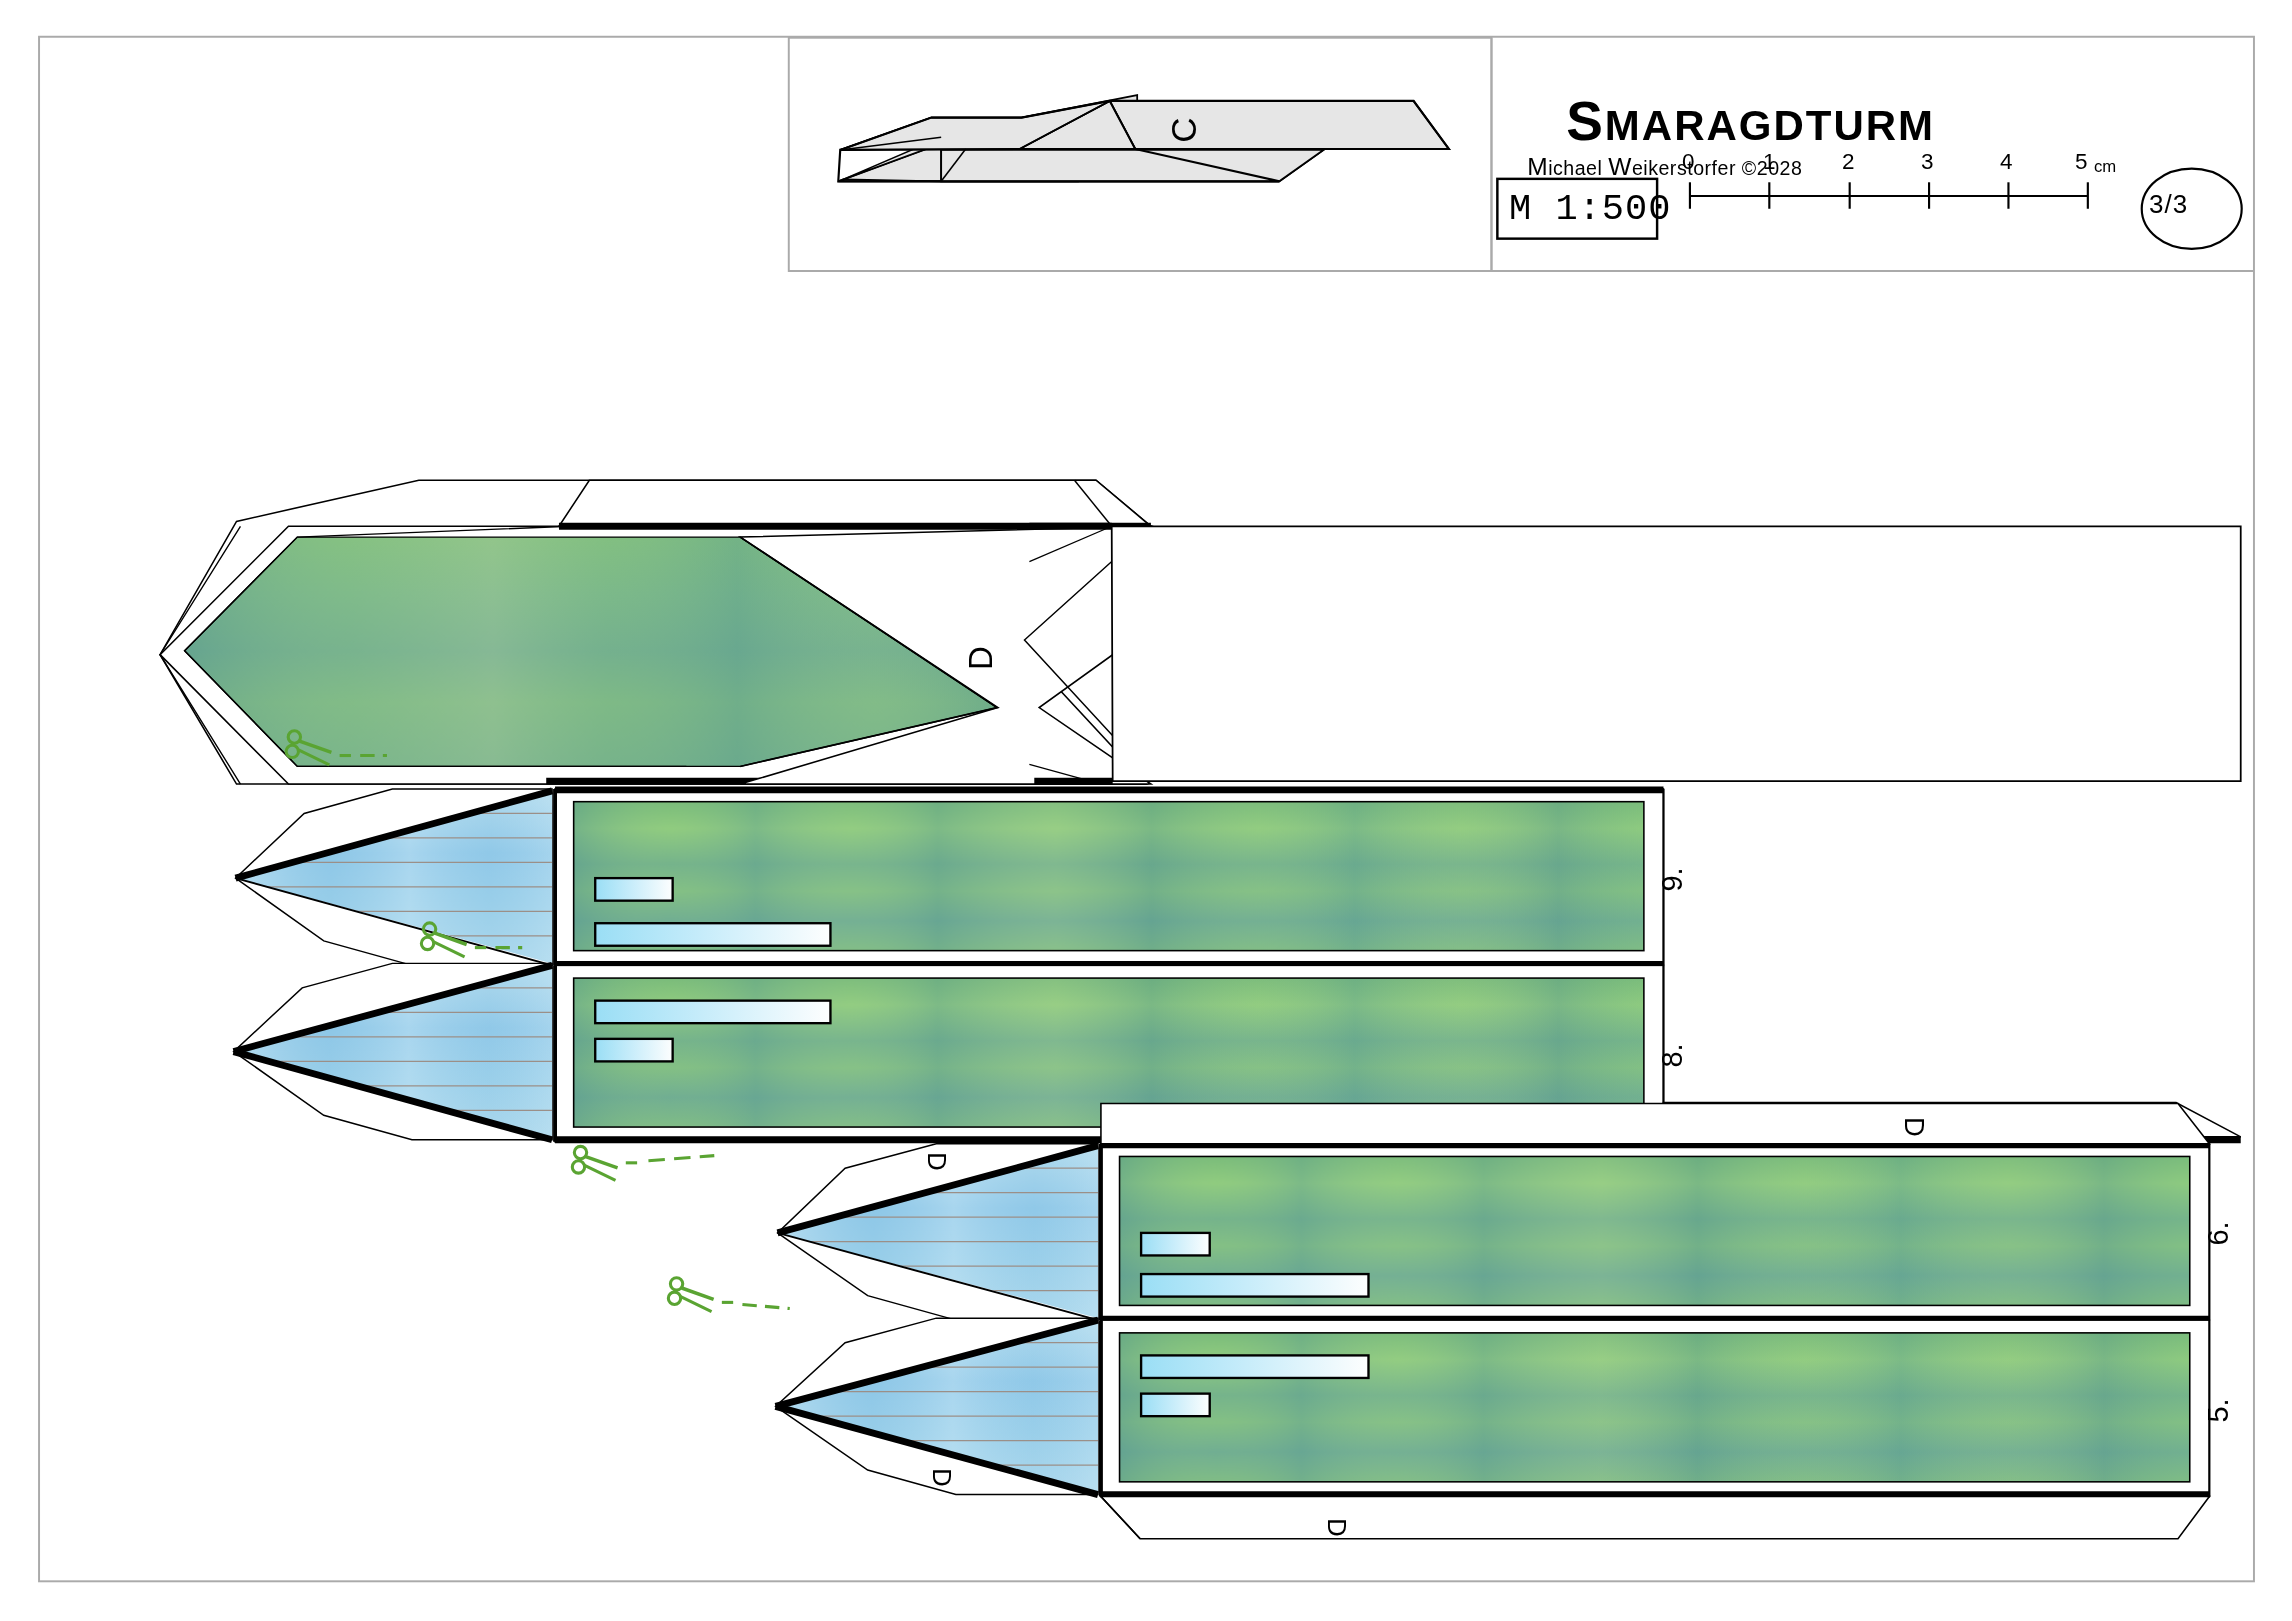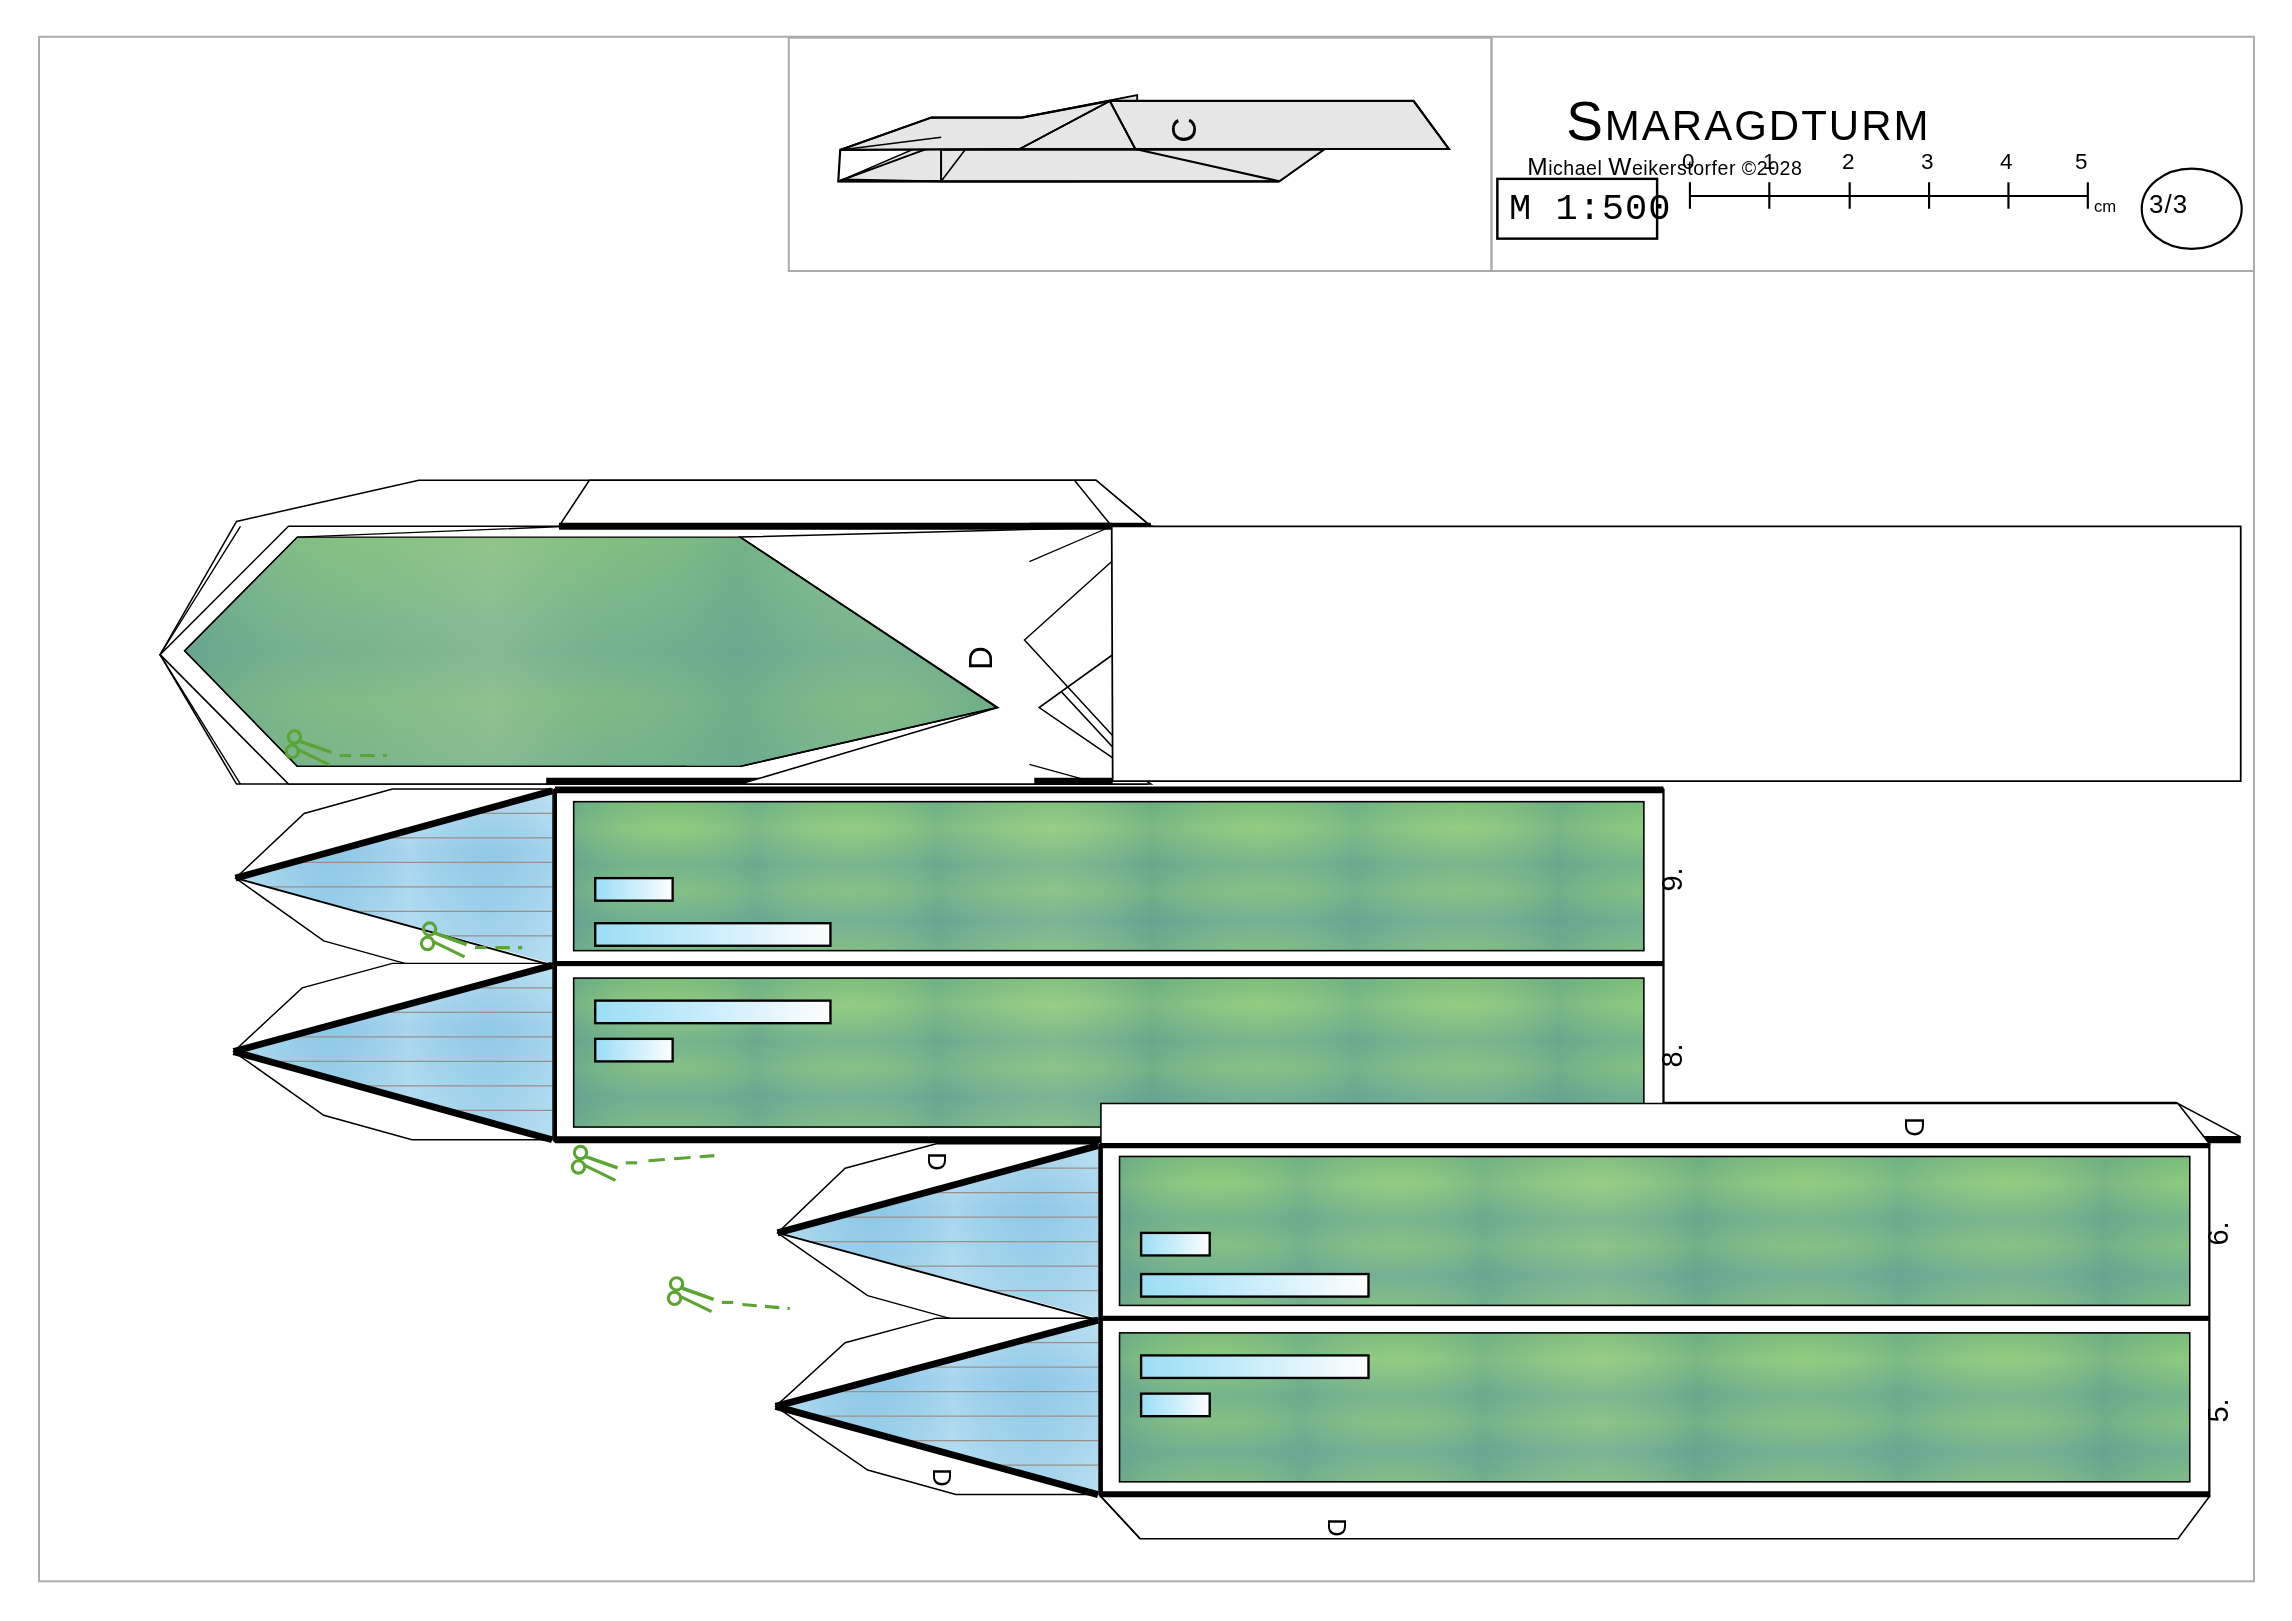--- a/index.html
+++ b/index.html
@@ -33,21 +33,21 @@
     color: #000;
     font-family: "Liberation Sans", sans-serif;
   }
   #title-text {
     left: 1497px;
     top: 24.5px;
     font-size: 55px;
     letter-spacing: 2px;
     font-variant: small-caps;
     text-transform: uppercase;
-    font-weight: 400;
+    font-weight: 700;
   }
   #title-text .cap { font-size: 55px; }
   #title-text .sm { font-size: 42px; }
   #author-text {
     left: 1498px;
     top: 125px;
     font-size: 24.5px;
     letter-spacing: 0.5px;
   }
   #author-text .sm { font-size: 19.6px; text-align: center; }
@@ -416,21 +416,21 @@
   <div class="htxt" id="scalebox-text">M 1:500</div>
 
   <div class="htxt" id="page-no-text">3/3</div>
 
   <div class="htxt rulelbl" style="left:1682px; top:149px;">0</div>
   <div class="htxt rulelbl" style="left:1763px; top:149px;">1</div>
   <div class="htxt rulelbl" style="left:1842px; top:149px;">2</div>
   <div class="htxt rulelbl" style="left:1921px; top:149px;">3</div>
   <div class="htxt rulelbl" style="left:2000px; top:149px;">4</div>
   <div class="htxt rulelbl" style="left:2075px; top:149px;">5</div>
-  <div class="htxt rulelbl unit" style="left:2094px; top:157px;margin-top:40px;">cm</div>
+  <div class="htxt rulelbl unit" style="left:2094px; top:157px;">cm</div>
 
   <div class="rot-lbl rot-90" style="left:1171px; top:110px; font-size:35px;">C</div>
 
   <div class="rot-lbl rot-90" style="left:1660px; top:863px;">9.</div>
   <div class="rot-lbl rot-90" style="left:1660px; top:1039px;">8.</div>
   <div class="rot-lbl rot-90" style="left:2206px; top:1217px;">6.</div>
   <div class="rot-lbl rot-90" style="left:2206px; top:1394px;">5.</div>
 
   <div class="rot-lbl rot-90" style="left:969px; top:639px; font-size:33px;">D</div>
   <div class="rot-lbl rot-90cw" style="left:1904px; top:1111px; font-size:27.4px;">D</div>

